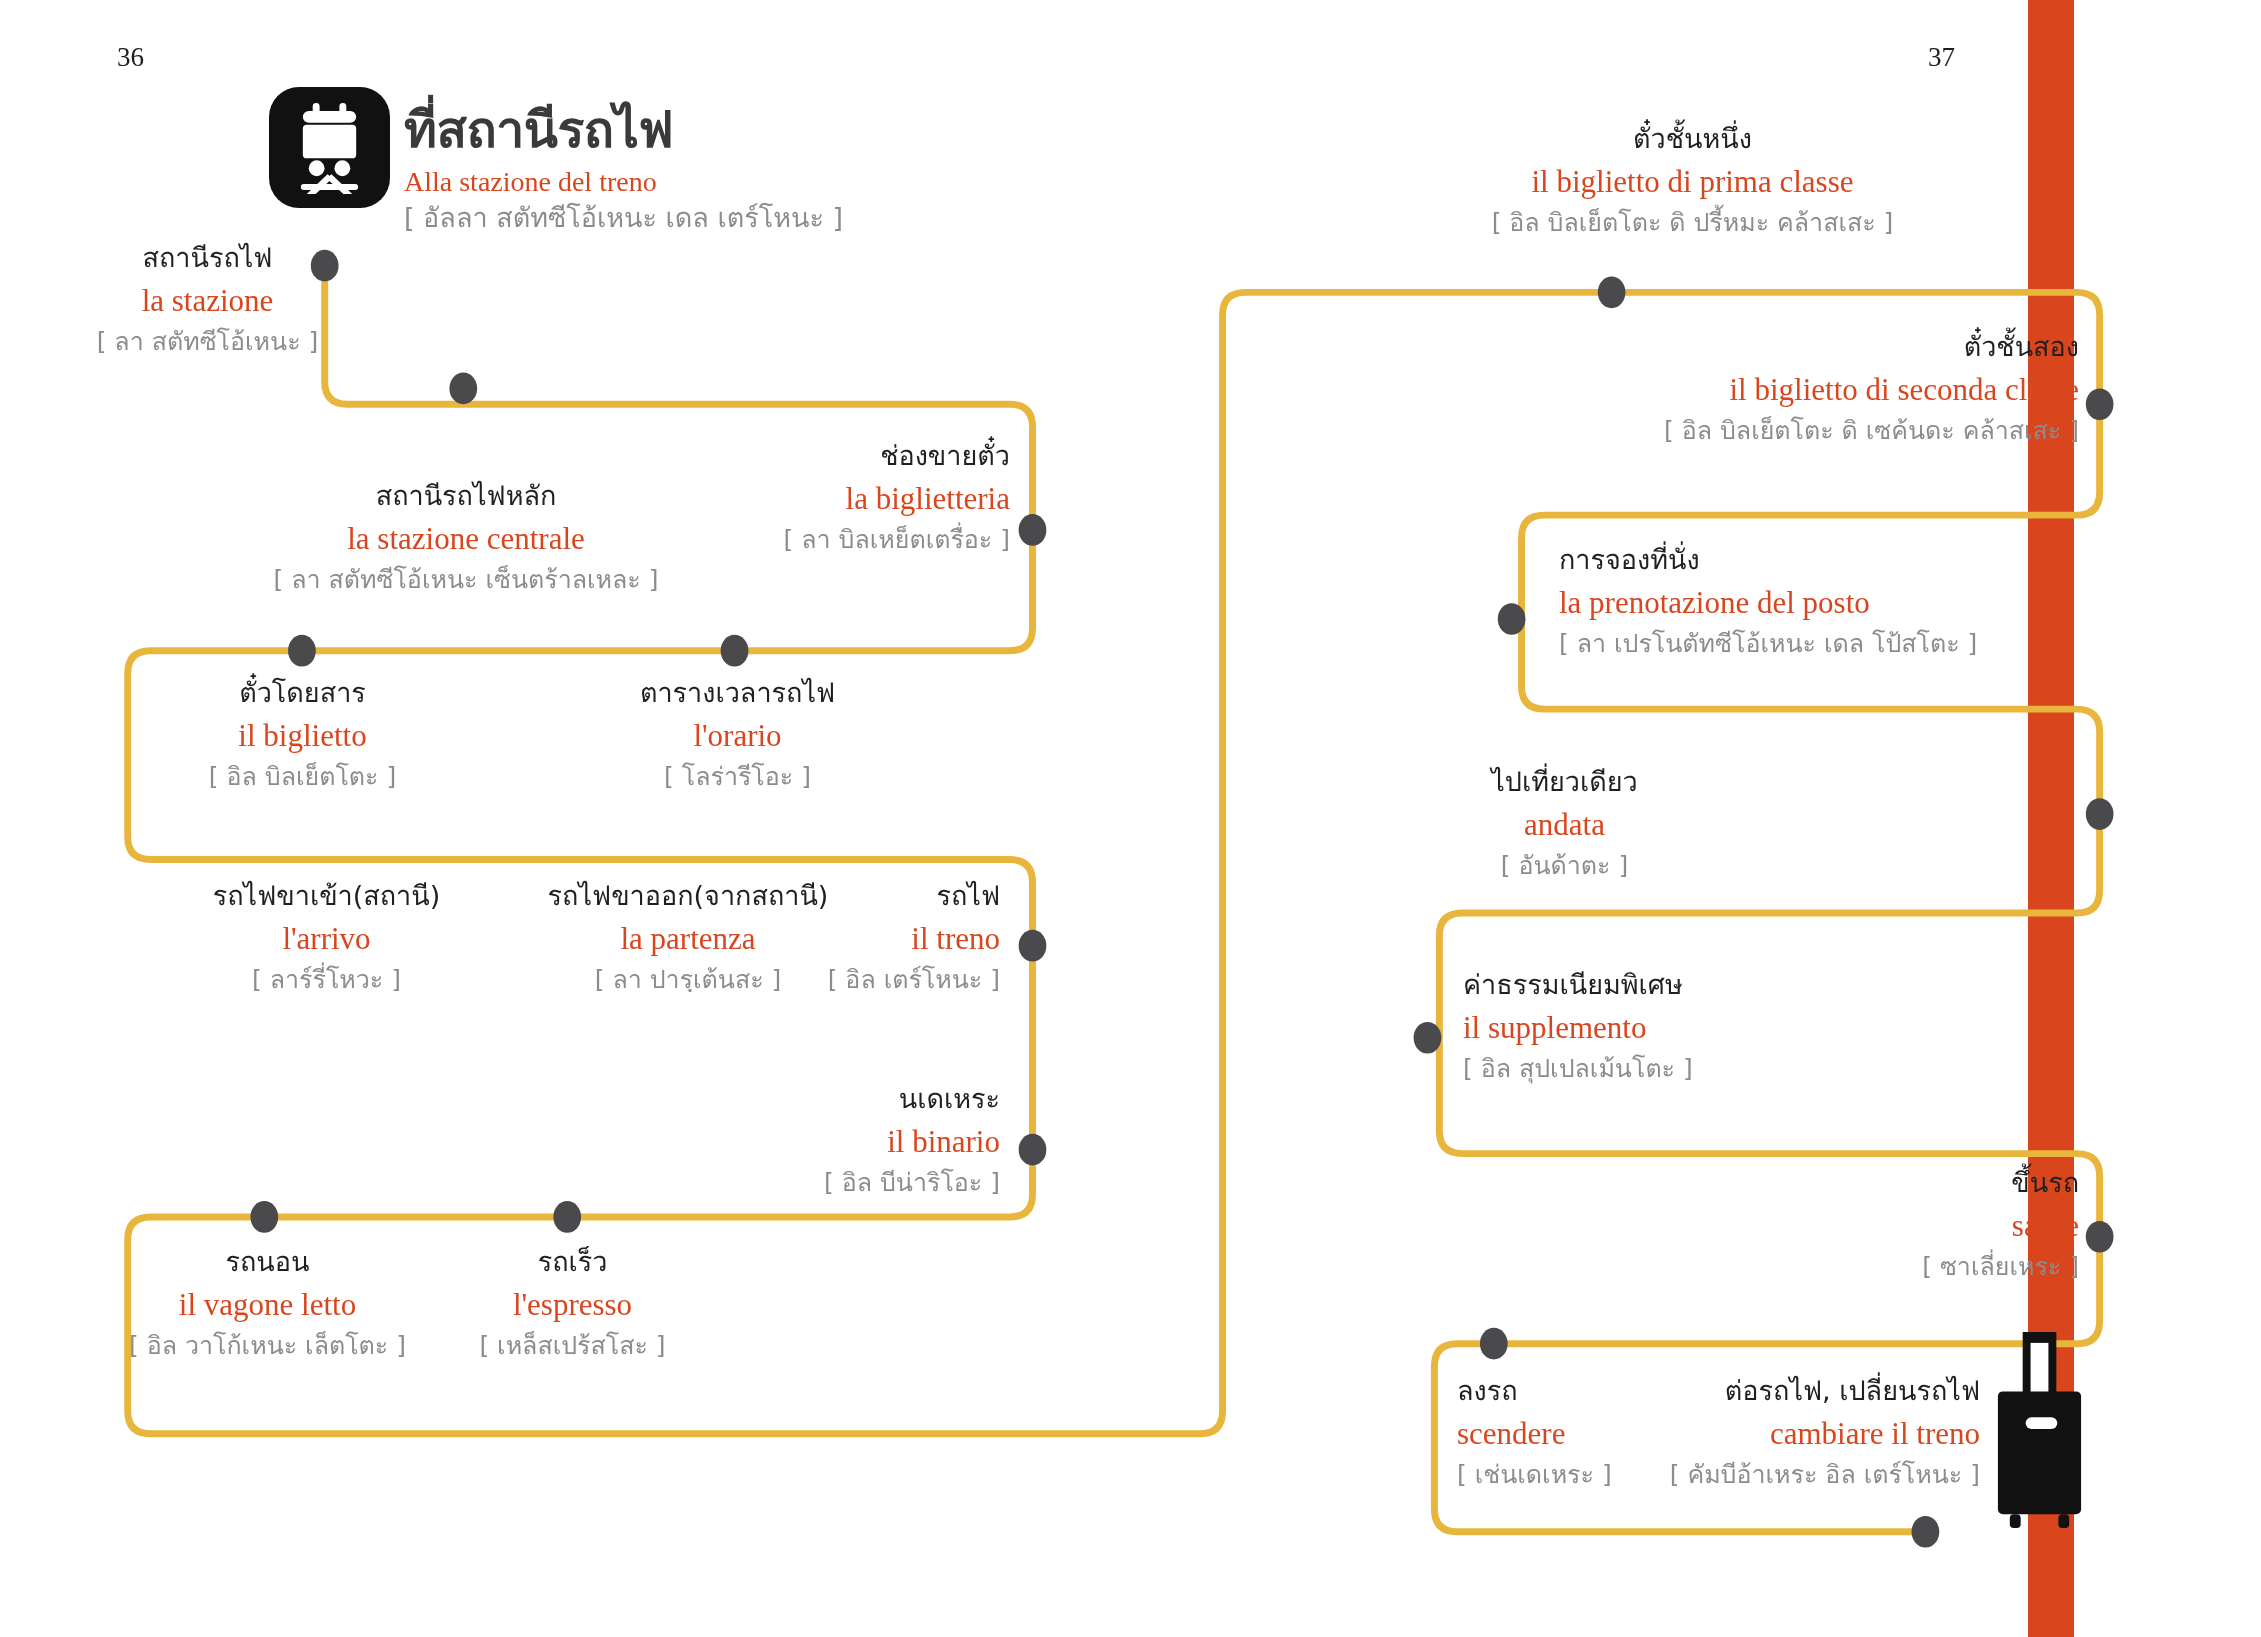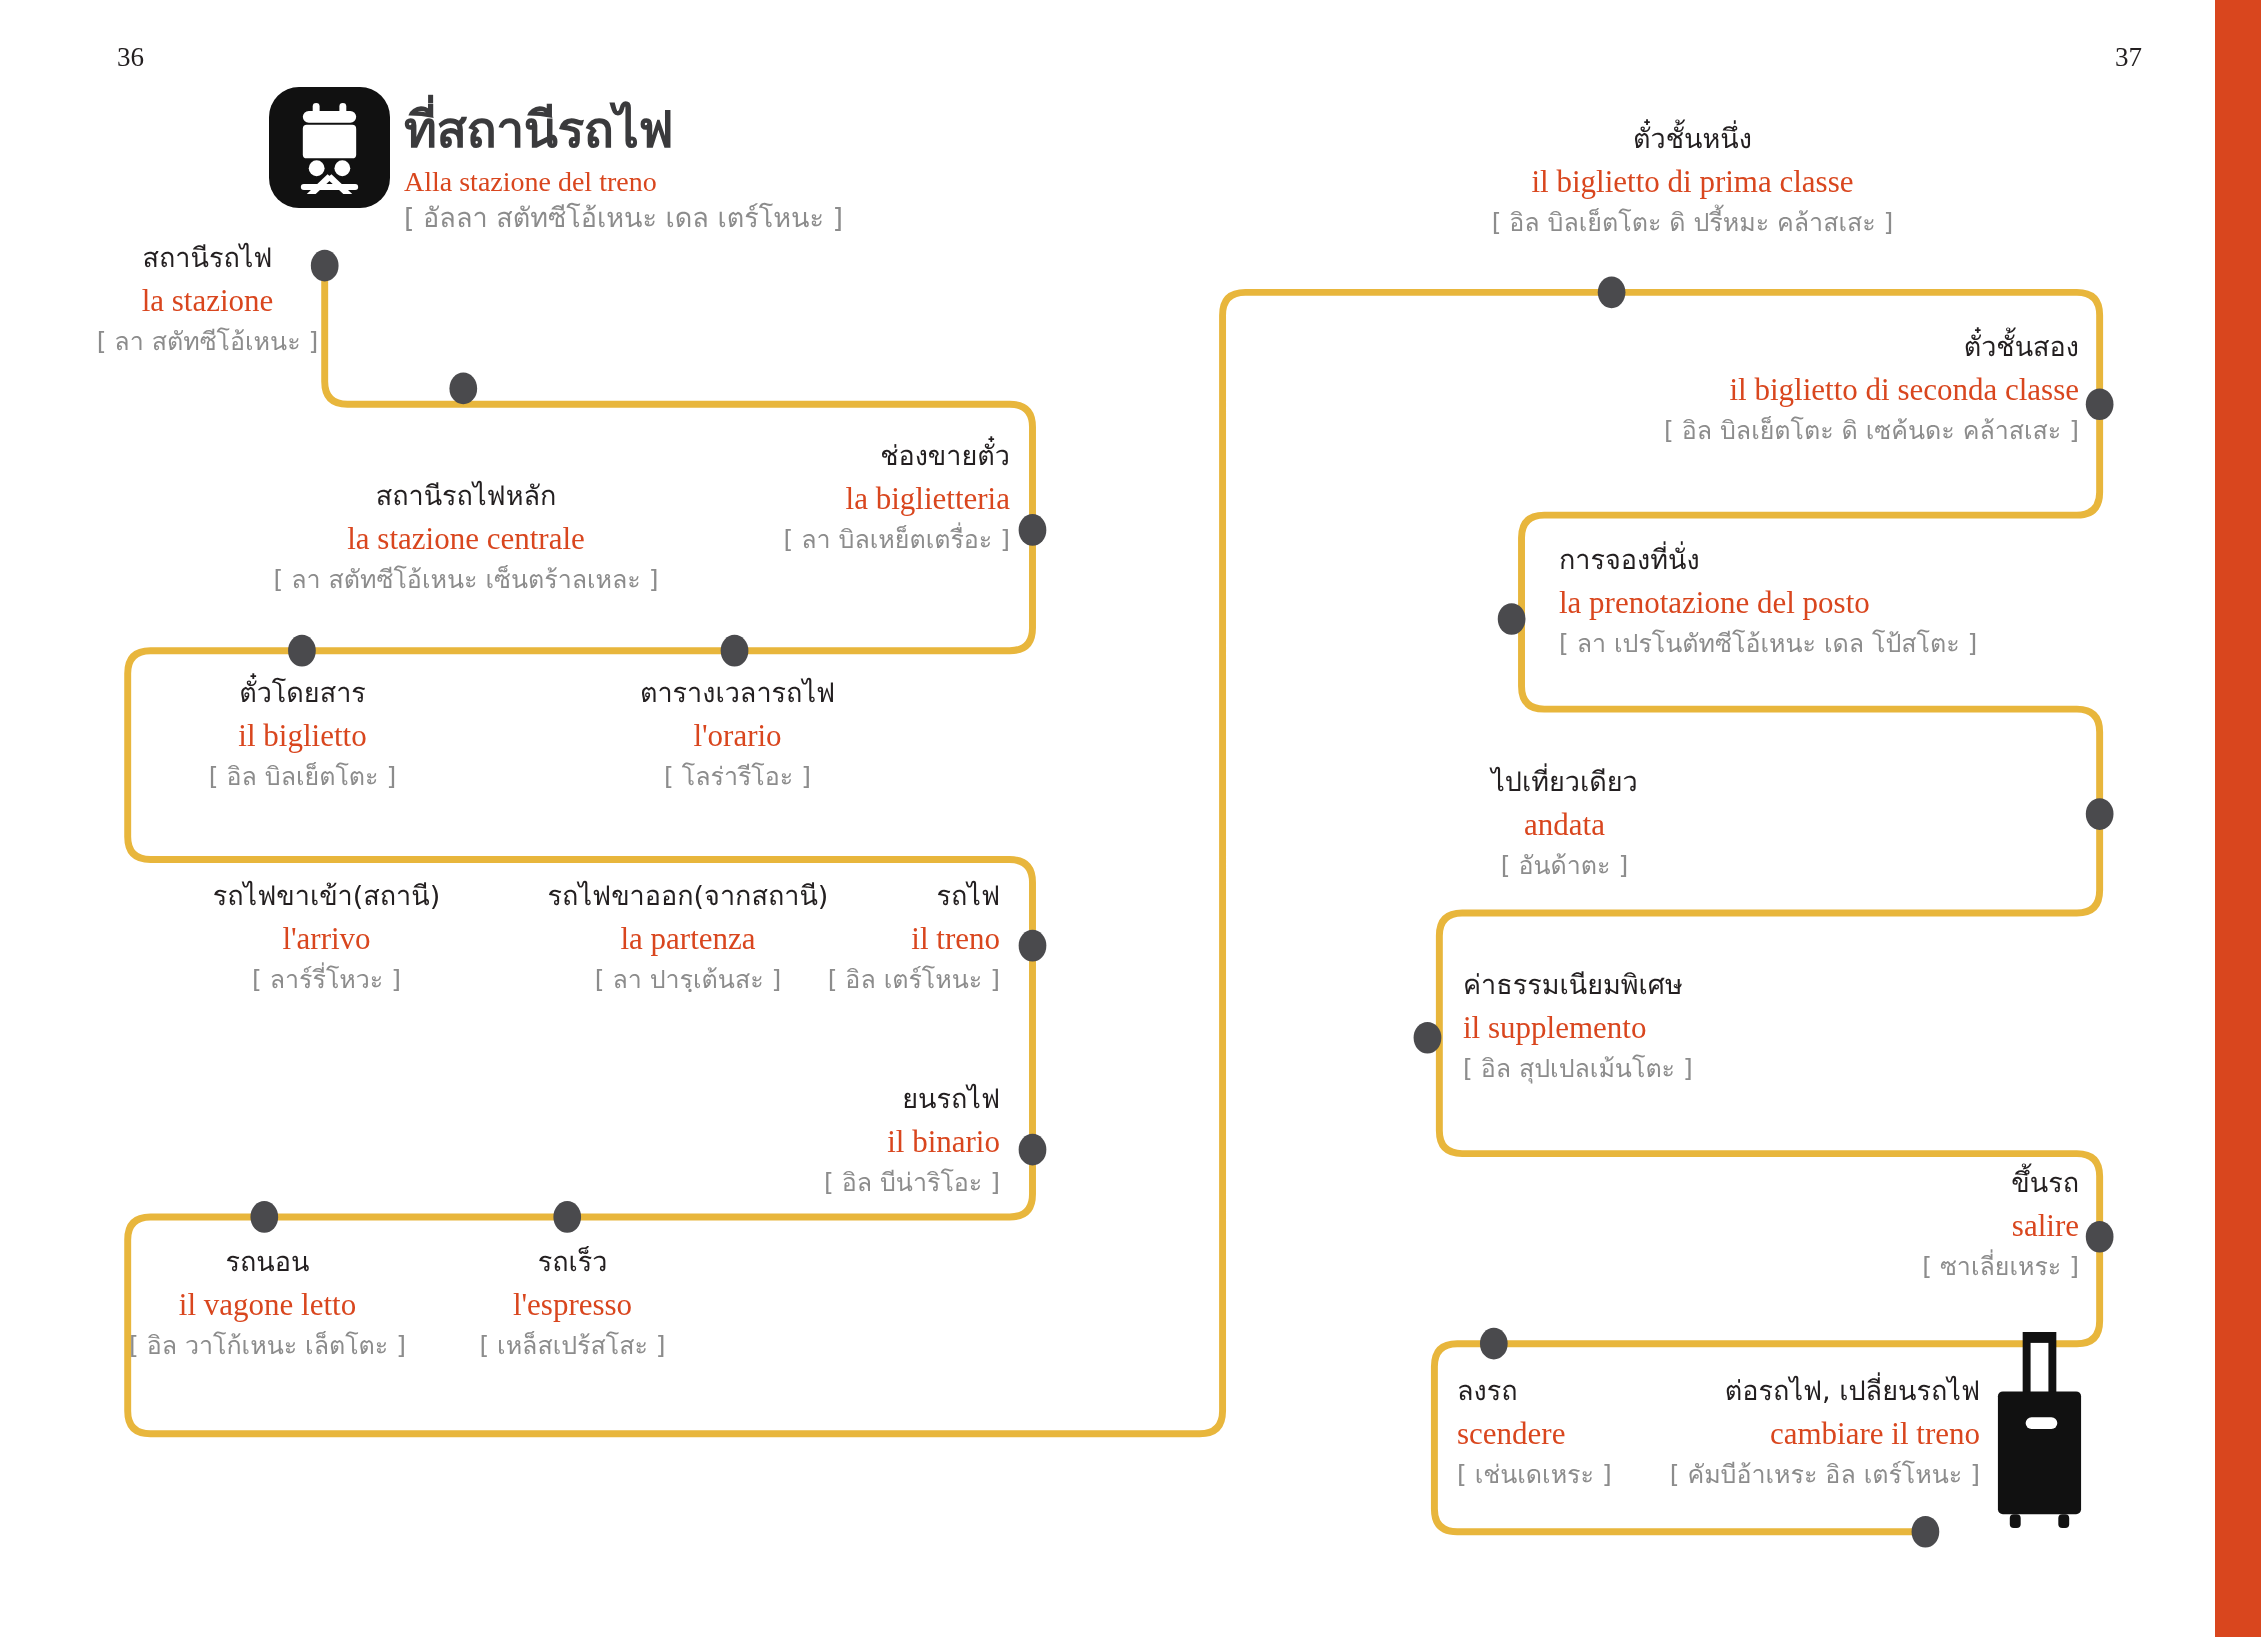--- a/index.html
+++ b/index.html
@@ -4,21 +4,21 @@
 <style>
   * { box-sizing: border-box; margin: 0; padding: 0; }
   html, body {
     width: 2261px; height: 1638px;
     background: #ffffff;
     font-family: "Liberation Serif", serif;
     overflow: hidden;
   }
   #page {
     position: relative;
-    width: 2261px; height: 1638px;
+    width: 2074px; height: 1638px;
     background: #ffffff;
   }
   
   .edge-band {
     position: absolute; top: 0; right: 0;
     width: 46px; height: 1638px;
     background: #D9461E;
   }
   .folio {
     position: absolute;
@@ -258,21 +258,21 @@
     <div class="tr">[ ลาร์รี่โหวะ ]</div>
   </div>
 
   <div class="entry ta-r" style="left:752px; top:876px; width:248px;">
     <div class="thai">รถไฟ</div>
     <div class="it">il treno</div>
     <div class="tr">[ อิล เตร์โหนะ ]</div>
   </div>
 
   <div class="entry ta-r" style="left:733px; top:1079px; width:267px;">
-    <div class="thai">ยนรถไฟ</div>
+    <div class="thai">นเดเหระ</div>
     <div class="it">il binario</div>
     <div class="tr">[ อิล บีน่าริโอะ ]</div>
   </div>
 
   <div class="entry ta-c" style="left:104px; top:1242px; width:327px;">
     <div class="thai">รถนอน</div>
     <div class="it">il vagone letto</div>
     <div class="tr">[ อิล วาโก้เหนะ เล็ตโตะ ]</div>
   </div>
 

